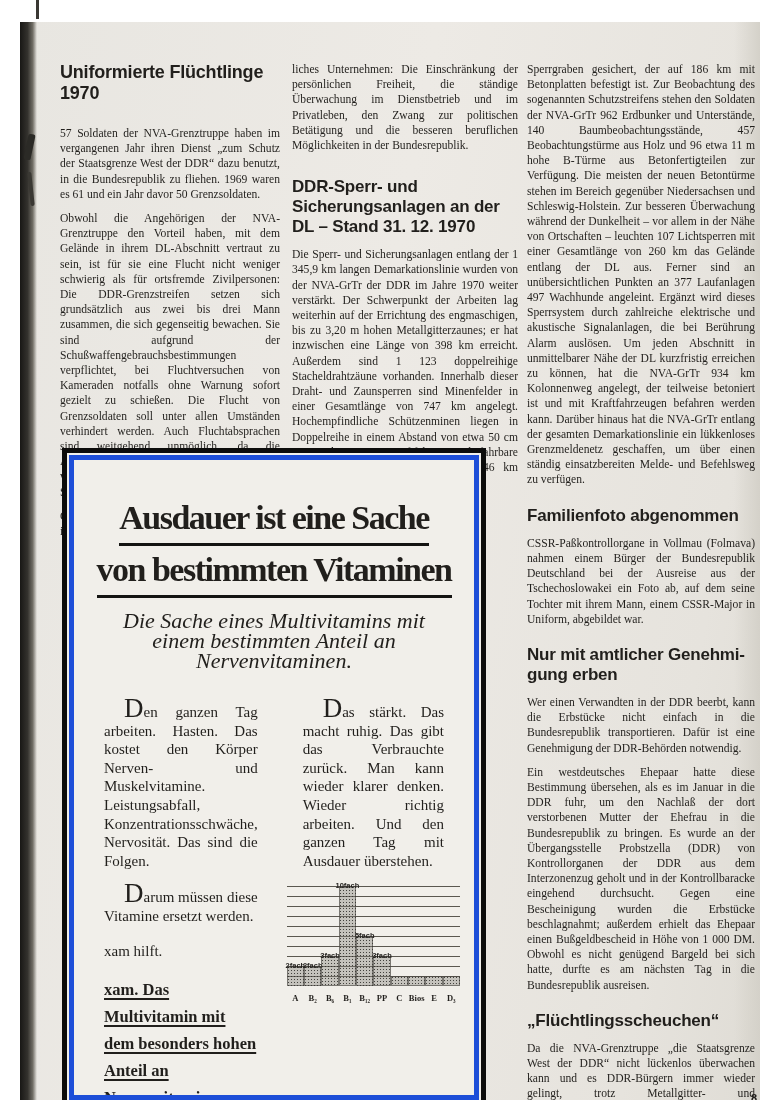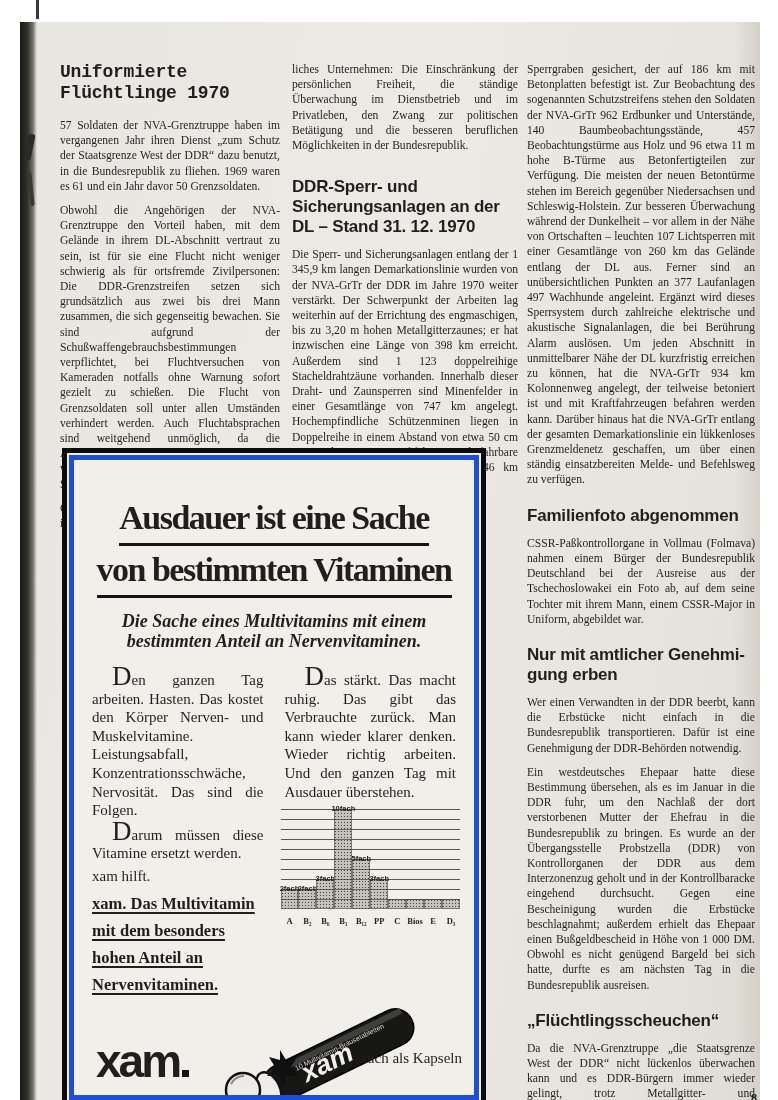--- a/index.html
+++ b/index.html
@@ -15,40 +15,40 @@
   .top-tick{position:absolute;left:36px;top:0;width:3px;height:19px;background:#3a3833;}
   .margin-mark1{position:absolute;left:6px;top:112px;width:7px;height:26px;background:#2b2a26;transform:rotate(12deg);border-radius:2px;}
   .margin-mark2{position:absolute;left:9px;top:150px;width:4px;height:34px;background:#3a3833;transform:rotate(-6deg);border-radius:2px;}
 
   
   .col{position:absolute;text-align:justify;font-size:11.6px;line-height:15.2px;}
   .col p{margin:0 0 9px 0;font-family:Liberation Serif, serif;}
   .col1{left:40px;top:40px;width:220px;}
   .col2{left:272px;top:40px;width:226px;}
   .col3{left:507px;top:40px;width:228px;}
-  h2.news{font-family:Liberation Mono, monospace;font-weight:bold;font-size:18px;
-          line-height:21px;margin:0 0 14px 0;text-align:left;letter-spacing:-0.2px;}
+  h2.news{font-family:Liberation Sans, sans-serif;font-weight:bold;font-size:18px;
+          line-height:21px;margin:0 0 22px 0;text-align:left;letter-spacing:-0.2px;}
   h3.news{font-family:"Liberation Sans",sans-serif;font-weight:bold;font-size:17px;
           line-height:20px;margin:18px 0 10px 0;text-align:left;letter-spacing:-0.2px;}
   .pagenum{position:absolute;left:731px;top:1070px;font-family:"Liberation Sans",sans-serif;
            font-weight:bold;font-size:11px;}
 
   
   .ad{position:absolute;left:42px;top:426px;width:424px;height:659px;
       border:5px solid #0c0c0b;background:#f1efea;box-sizing:border-box;padding:2px;}
   .ad-inner{border:5px solid #1d4ed8;width:100%;height:100%;box-sizing:border-box;
             position:relative;overflow:hidden;}
   .ad-headline{margin-top:34px;text-align:center;font-weight:bold;font-size:34px;
                line-height:47px;letter-spacing:-1.5px;font-family:"Liberation Serif",serif;}
   .ad-headline .hl{display:inline-block;border-bottom:3px solid #141412;padding-bottom:2px;white-space:nowrap;}
-  .ad-sub{margin:13px 30px 0;text-align:center;font-weight:bold;font-style:italic;
-          font-size:18px;line-height:20px;}
+  .ad-sub{margin:13px 30px 0;text-align:center;font-weight:normal;font-style:italic;
+          font-size:22px;line-height:20px;}
   .ad-cols{display:flex;gap:13px;margin:14px 14px 0;}
   .ad-col{flex:1;text-align:justify;font-size:15px;line-height:18.6px;}
-  .ad-col p{margin:4px;}
+  .ad-col p{margin:16px;}
   p.dropcap{text-indent:20px;}
   p.dropcap::first-letter{font-size:27px;line-height:14px;font-weight:normal;}
   .ad-claim{font-weight:bold;font-size:16.5px;line-height:27px;text-align:left;
             text-decoration:underline;text-decoration-thickness:1.5px;text-underline-offset:3px;margin-top:2px;}
   .ad-hilft{margin-top:4px;}
 
   
   .vc{margin-top:8px;}
   .vc-plot{position:relative;height:100px;display:flex;align-items:flex-end;
            background-image:linear-gradient(#5a5750 1px,transparent 1px);

